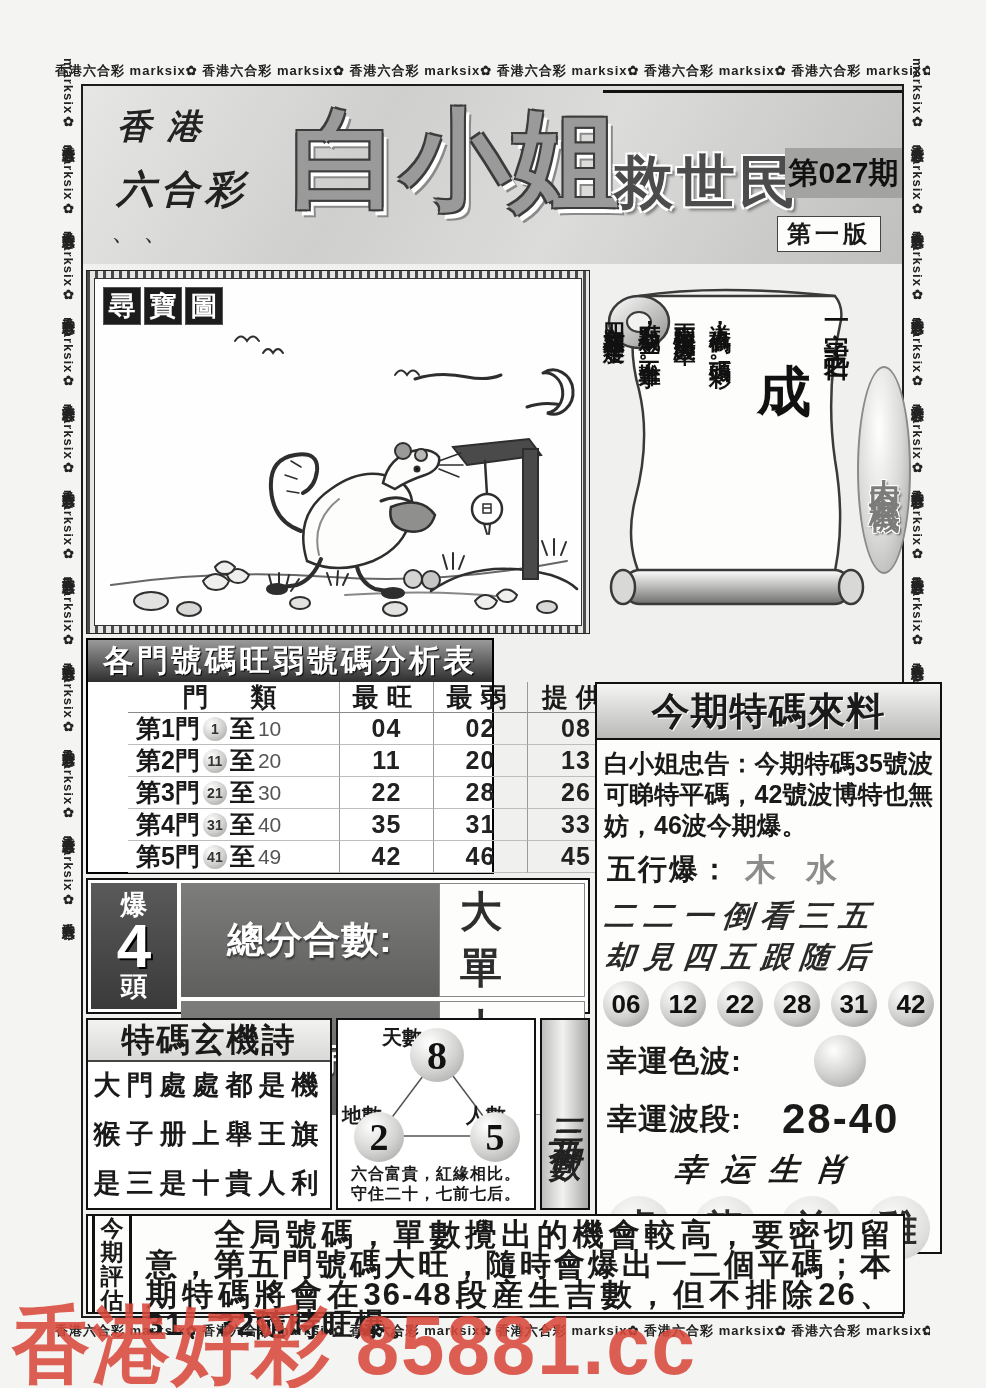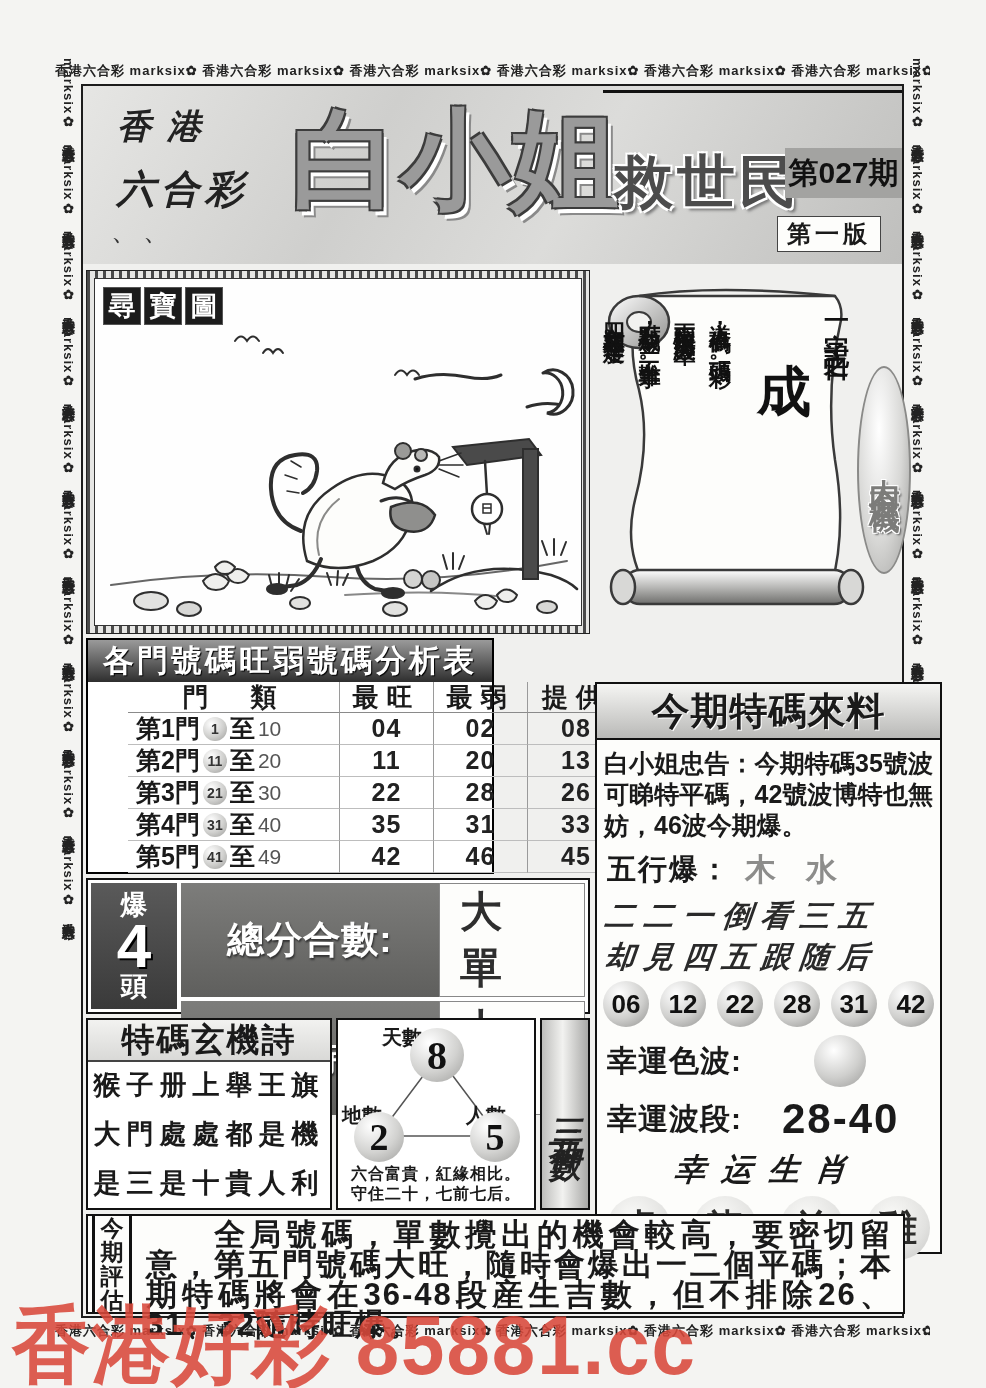--- a/index.html
+++ b/index.html
@@ -332,22 +332,22 @@
         <div class="burst-row">
           <div class="burst-label">今期特碼:</div>
           <div class="burst-value">大單</div>
         </div>
       </div>
     </div>
 
     <div class="poem">
       <div class="poem-title">特碼玄機詩</div>
       <div class="poem-lines">
+        <div>大門處處都是機</div>
         <div>猴子册上舉王旗</div>
-        <div>大門處處都是機</div>
         <div>是三是十貴人利</div>
       </div>
     </div>
 
     <div class="triangle-box">
       <svg width="196" height="140" viewBox="0 0 196 140" style="position:absolute;left:0;top:4px">
         <path d="M100,32 L40,112 M100,32 L160,112 M40,112 L160,112" stroke="#555" stroke-width="1.5" fill="none"></path>
       </svg>
       <div class="tri-label" style="left:44px;top:4px">天數</div>
       <div class="tri-label" style="left:4px;top:82px">地數</div>

